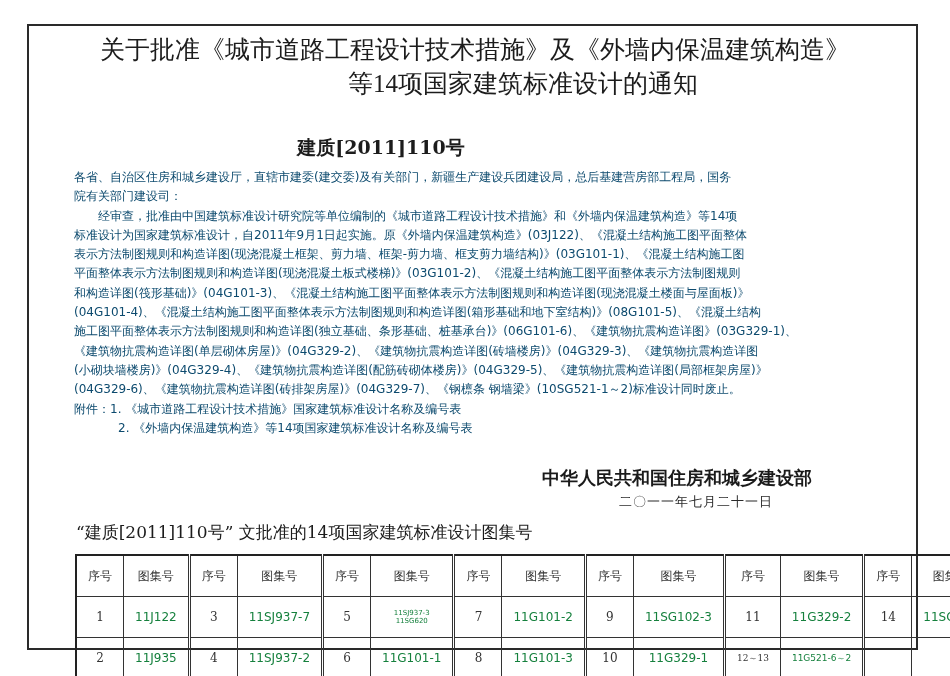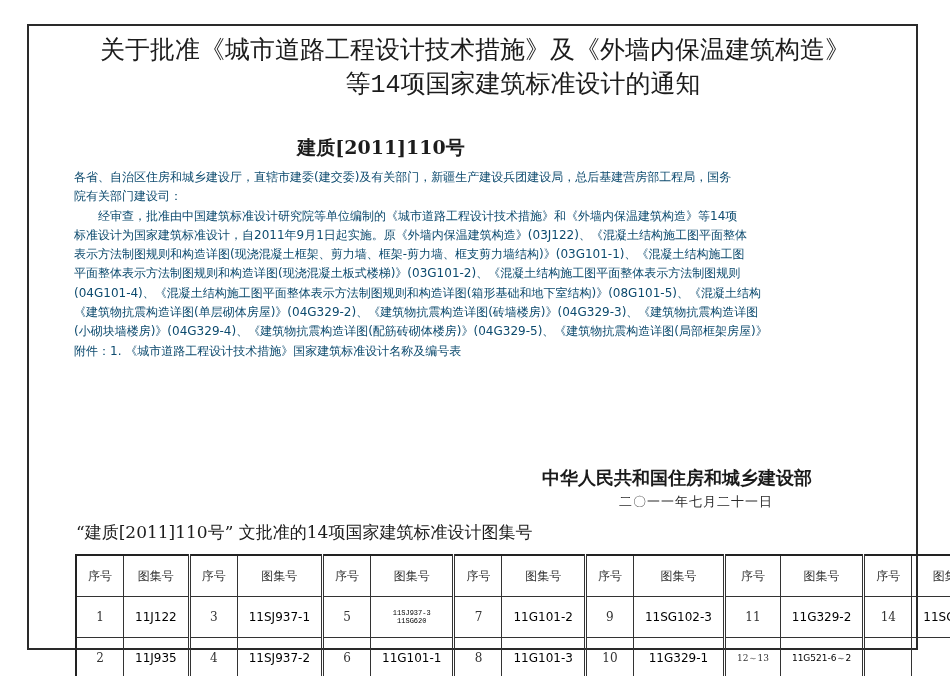--- a/index.html
+++ b/index.html
@@ -1,67 +1,71 @@
 <!DOCTYPE html>
 <html><head>
 <meta charset="utf-8">
 <style>
   html, body { margin:0; padding:0; background:#ffffff; }
   body { width:950px; height:676px; position:relative; overflow:hidden;
          font-family:"DejaVu Serif", "Liberation Serif", serif; color:#1a1a1a; }
   .frame { position:absolute; left:27px; top:24px; width:891px; height:626px;
            border:2px solid #2a2a2a; box-sizing:border-box; }
   .title { position:absolute; left:0; width:950px; text-align:center;
-           font-family:Liberation Mono, monospace; font-size:25px; color:#1c1c1c; letter-spacing:0px; white-space:nowrap; }
+           font-family:Liberation Serif, serif; font-size:25px; color:#1c1c1c; letter-spacing:0px; white-space:nowrap; }
   .t1 { top:33px; }
   .t2 { top:67px;margin-left:48px; }
   .docno { position:absolute; top:135px; left:0; width:762px; text-align:center;
            font-size:19px; font-weight:bold; color:#1c1c1c; }
   .body { position:absolute; left:74px; width:810px; font-family:"DejaVu Sans", sans-serif;
           font-size:12px; line-height:19.3px; color:#0c4a6e; }
   .para1 { top:168px; }
   .line { white-space:nowrap; display:block; text-align:justify; }
   .indent { padding-left:24px; }
   .sign { position:absolute; top:466px; left:542px; font-family:"DejaVu Sans", sans-serif;
           font-weight:bold; font-size:18px; color:#1a1a1a; }
   .date { position:absolute; top:493px; left:619px; font-family:"DejaVu Sans", sans-serif;
           font-size:13px; color:#2a2a2a; letter-spacing:1px; }
   .tabletitle { position:absolute; top:521px; left:76px; font-family:"DejaVu Serif", serif;
           font-size:17px; color:#1c1c1c; }
   table.atlas { position:absolute; top:554px; left:75px; border-collapse:collapse;
           border:2px solid #222; font-size:12px; }
   table.atlas td { border:1px solid #333; height:18px; padding:11px; text-align:center;
           white-space:nowrap; }
   table.atlas td.seq { font-family:"DejaVu Serif", serif; color:#333; }
-  table.atlas td.code { font-family:"DejaVu Sans", sans-serif; color:#000000; }
+  table.atlas td.code { font-family:"DejaVu Sans", sans-serif; color:#15803d; }
   table.atlas td.hdr { font-family:"DejaVu Sans", sans-serif; color:#333; }
   table.atlas td.dbl { border-left:3px double #333; }
-  .small2 { font-size:7px; line-height:8px; display:block;font-family:Liberation Mono, monospace; }
+  .small2 { font-size:7px; line-height:8px; display:block; }
   .tiny { font-size:9px; }
 </style>
 </head>
 <body>
 
 <div class="frame"></div>
 
 <div class="title t1">关于批准《城市道路工程设计技术措施》及《外墙内保温建筑构造》</div>
 <div class="title t2">等14项国家建筑标准设计的通知</div>
 <div class="docno">建质[2011]110号</div>
 
 <div class="body para1">
   <span class="line">各省、自治区住房和城乡建设厅，直辖市建委(建交委)及有关部门，新疆生产建设兵团建设局，总后基建营房部工程局，国务</span>
   <span class="line">院有关部门建设司：</span>
   <span class="line indent">经审查，批准由中国建筑标准设计研究院等单位编制的《城市道路工程设计技术措施》和《外墙内保温建筑构造》等14项</span>
   <span class="line">标准设计为国家建筑标准设计，自2011年9月1日起实施。原《外墙内保温建筑构造》(03J122)、《混凝土结构施工图平面整体</span>
   <span class="line">表示方法制图规则和构造详图(现浇混凝土框架、剪力墙、框架-剪力墙、框支剪力墙结构)》(03G101-1)、《混凝土结构施工图</span>
   <span class="line">平面整体表示方法制图规则和构造详图(现浇混凝土板式楼梯)》(03G101-2)、《混凝土结构施工图平面整体表示方法制图规则</span>
+  <span class="line">和构造详图(筏形基础)》(04G101-3)、《混凝土结构施工图平面整体表示方法制图规则和构造详图(现浇混凝土楼面与屋面板)》</span>
   <span class="line">(04G101-4)、《混凝土结构施工图平面整体表示方法制图规则和构造详图(箱形基础和地下室结构)》(08G101-5)、《混凝土结构</span>
+  <span class="line">施工图平面整体表示方法制图规则和构造详图(独立基础、条形基础、桩基承台)》(06G101-6)、《建筑物抗震构造详图》(03G329-1)、</span>
   <span class="line">《建筑物抗震构造详图(单层砌体房屋)》(04G329-2)、《建筑物抗震构造详图(砖墙楼房)》(04G329-3)、《建筑物抗震构造详图</span>
   <span class="line">(小砌块墙楼房)》(04G329-4)、《建筑物抗震构造详图(配筋砖砌体楼房)》(04G329-5)、《建筑物抗震构造详图(局部框架房屋)》</span>
+  <span class="line">(04G329-6)、《建筑物抗震构造详图(砖排架房屋)》(04G329-7)、《钢檩条 钢墙梁》(10SG521-1～2)标准设计同时废止。</span>
   <span class="line">附件：1. 《城市道路工程设计技术措施》国家建筑标准设计名称及编号表</span>
+  <span class="line" style="padding-left:44px">2. 《外墙内保温建筑构造》等14项国家建筑标准设计名称及编号表</span>
 </div>
 
 <div class="sign">中华人民共和国住房和城乡建设部</div>
 <div class="date">二〇一一年七月二十一日</div>
 
 <div class="tabletitle">“建质[2011]110号” 文批准的14项国家建筑标准设计图集号</div>
 
 <table class="atlas">
   <tbody>
       <tr>
@@ -77,21 +81,21 @@
     <td class="hdr" style="width:78px">图集号</td>
     <td class="hdr dbl" style="width:35px">序号</td>
     <td class="hdr" style="width:76px">图集号</td>
     <td class="hdr dbl" style="width:37px">序号</td>
     <td class="hdr" style="width:72px">图集号</td>
   </tr>
   <tr>
     <td class="seq">1</td>
     <td class="code">11J122</td>
     <td class="seq dbl">3</td>
-    <td class="code">11SJ937-1</td>
+    <td class="code">11SJ937-7</td>
     <td class="seq dbl">5</td>
     <td class="code">
       <span class="small2">11SJ937-3</span>
       <span class="small2">11SG620</span>
     </td>
     <td class="seq dbl">7</td>
     <td class="code">11G101-2</td>
     <td class="seq dbl">9</td>
     <td class="code">11SG102-3</td>
     <td class="seq dbl">11</td>

